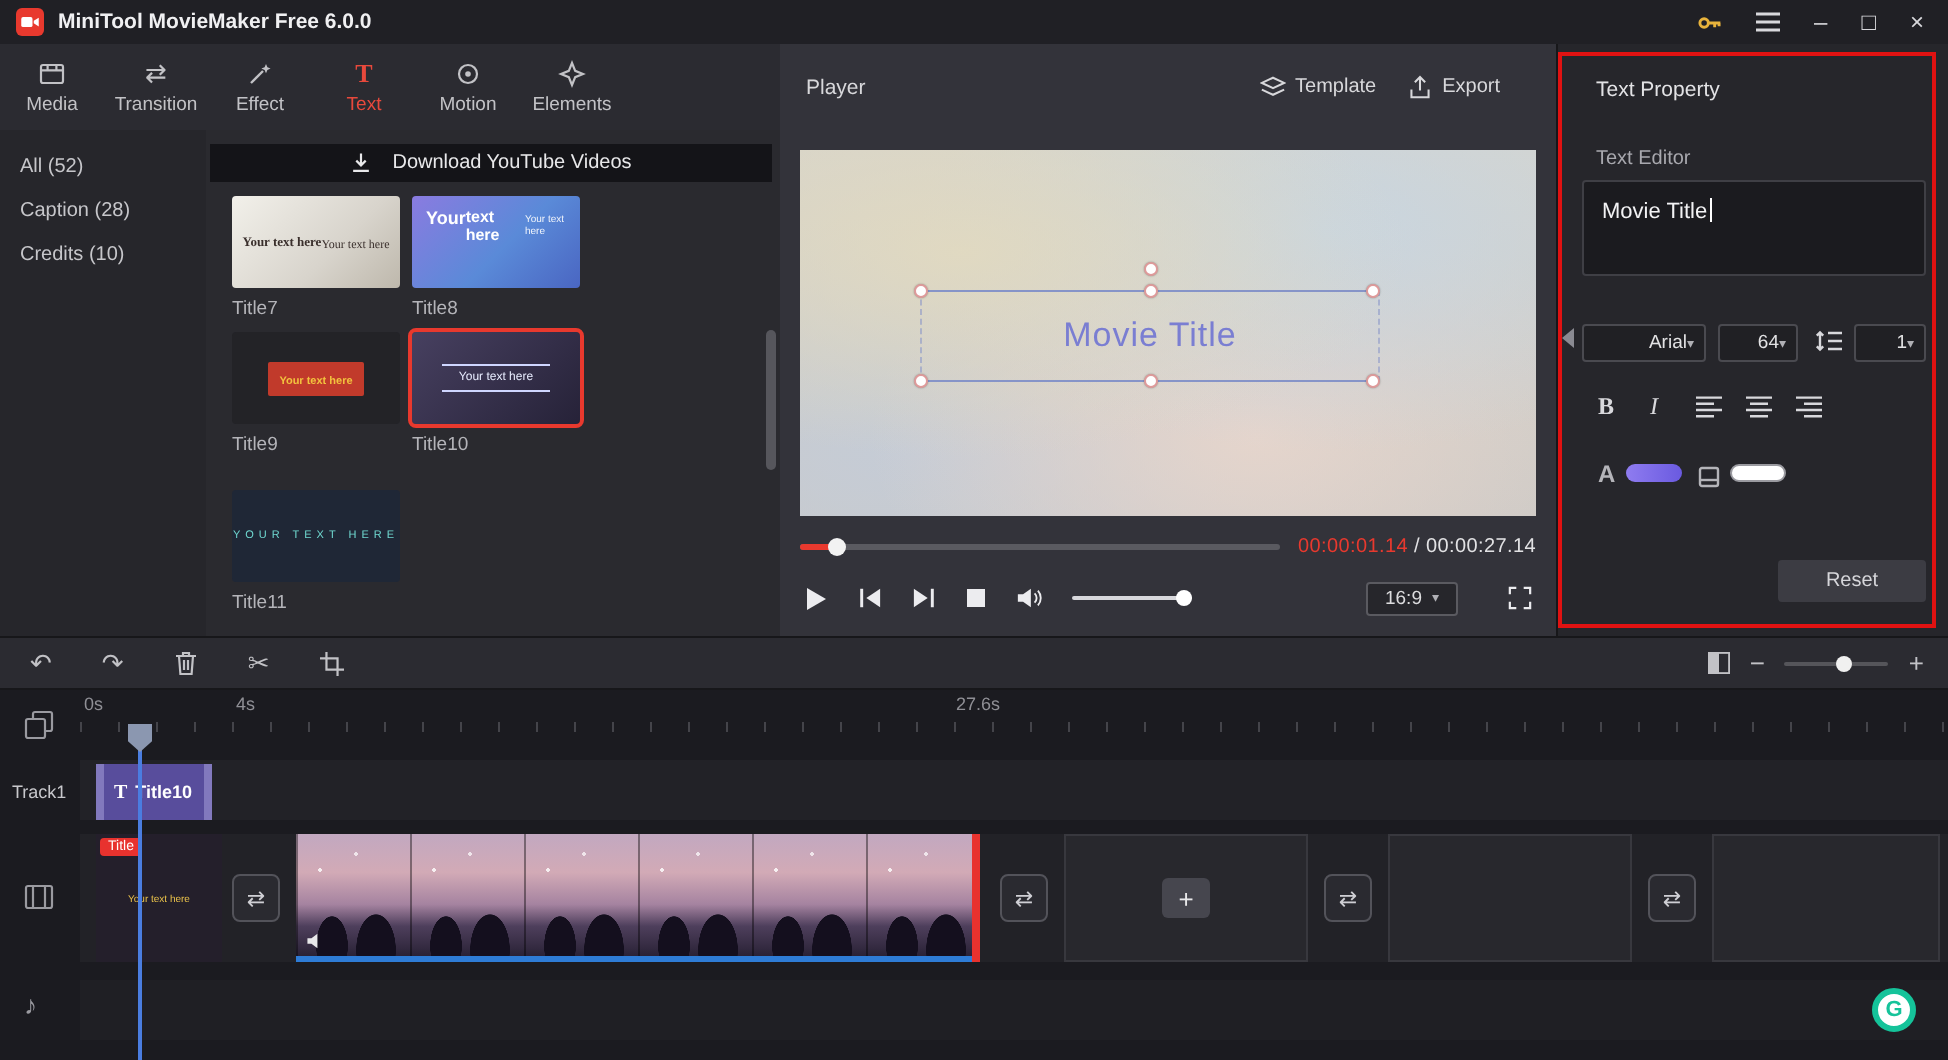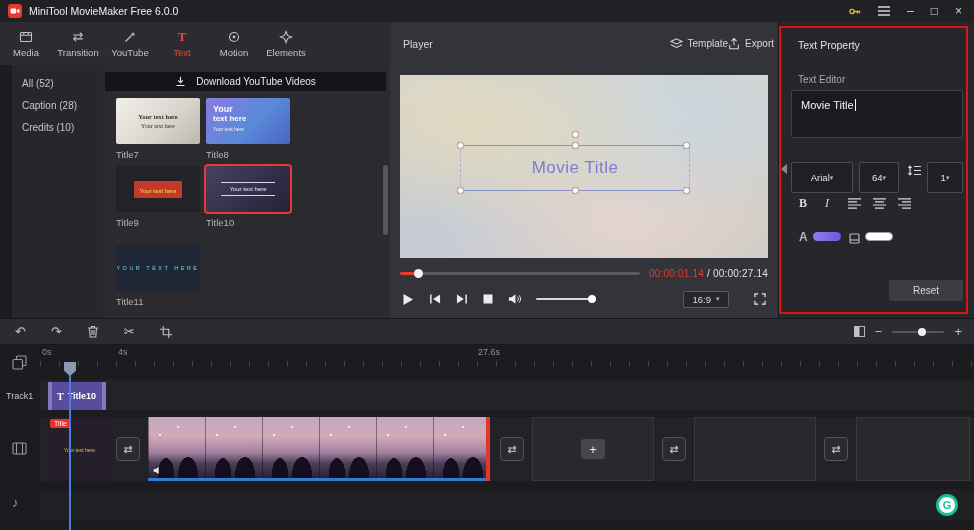--- a/index.html
+++ b/index.html
@@ -3,41 +3,41 @@
 <meta charset="utf-8">
 <style>
 *{margin:0;padding:0;box-sizing:border-box}
 html,body{background:#0e0e10}
 #app{position:relative;width:974px;height:530px;background:#1b1b20;font-family:"Liberation Sans",sans-serif;color:#c8c8cc;overflow:hidden;font-size:10px}
 svg{display:block}
 
 
 .titlebar{position:absolute;left:0;top:0;width:974px;height:22px;background:#202025;display:flex;align-items:center;z-index:5}
 .logo{width:14px;height:14px;background:#e8392e;border-radius:3px;margin-left:8px;display:flex;align-items:center;justify-content:center;flex:none}
-.app-title{margin-left:7px;font-size:10.5px;font-weight:normal;color:#f0f0f2}
+.app-title{margin-left:7px;font-size:10.5px;font-weight:bold;color:#f0f0f2}
 .winctl{margin-left:auto;display:flex;align-items:center;gap:17px;padding-right:12px}
 .winctl .wbtn{color:#d8d8dc;font-size:12px;line-height:1;cursor:default;display:flex;align-items:center}
 
 
 .tabbar{position:absolute;left:0;top:22px;width:390px;height:43px;background:#2b2b31;display:flex}
 .tab{width:52px;display:flex;flex-direction:column;align-items:center;justify-content:center;gap:3px;color:#c2c2c6;cursor:pointer}
 .tab .ticon{height:15px;display:flex;align-items:center;justify-content:center;font-size:13px;line-height:1}
 .tab .tlabel{font-size:9.5px}
 .tab.active{color:#e8493c}
 
 
-.cats{position:absolute;left:12px;top:65px;width:103px;height:253px;background:#26262b;padding-top:8px}
+.cats{position:absolute;left:0;top:65px;width:103px;height:253px;background:#26262b;padding-top:8px}
 .cat{height:22px;line-height:22px;padding-left:10px;font-size:10px;color:#c6c6ca;cursor:pointer}
 .cat.active{background:#101013;color:#ffffff}
 
 
 .tpanel{position:absolute;left:103px;top:65px;width:287px;height:253px;background:#2a2a2f}
 .banner{position:absolute;left:2px;top:7px;width:281px;height:19px;background:#141418;display:flex;align-items:center;justify-content:center;gap:10px;color:#e8e8ea;font-size:10px;cursor:pointer}
 .cell{position:absolute;width:84px}
-.thumb{width:84px;height:46px;border-radius:2px;position:relative;overflow:hidden;display:flex;align-items:center;justify-content:center;flex-direction:column;cursor:pointer}
+.thumb{width:84px;height:46px;border-radius:2px;position:relative;overflow:hidden;display:flex;align-items:center;justify-content:center;cursor:pointer}
 .tname{width:84px;text-align:left;font-size:9.5px;color:#b4b4b9;margin-top:5px}
 .cell.sel .thumb{outline:2px solid #e8392e}
 .t7{background:linear-gradient(135deg,#f2f0ea,#d8d4cc 60%,#beb8ac);color:#3a2f2c}
 .t7 .l1{font-size:6.5px;font-weight:bold;font-family:"Liberation Serif",serif}
 .t7 .l2{font-size:6px;margin-top:3px;font-family:"Liberation Serif",serif}
 .t8{background:linear-gradient(135deg,#8a7be0 0%,#5a8ad8 55%,#4a66c2 100%);align-items:flex-start;justify-content:flex-start;padding:6px 0 0 7px;color:#fff}
 .t8 .l1{font-size:9px;font-weight:bold}
 .t8 .l2{font-size:8px;font-weight:bold}
 .t8 .l3{font-size:5px;margin-top:3px;opacity:.9}
 .t9{background:#232327}
@@ -48,21 +48,21 @@
 .t11{background:#1f2736}
 .t11 .l1{font-size:5.5px;color:#6fd8d0;letter-spacing:2.5px}
 .t12{background:radial-gradient(ellipse 26px 9px at 24% 34%,#ffffff 55%,transparent 62%),radial-gradient(ellipse 30px 11px at 74% 64%,#ffffff 50%,transparent 60%),linear-gradient(180deg,#83b6e6,#c4dcf1 70%,#e6f1f8)}
 .t12 .l1{font-size:5.5px;color:#ffffff;font-weight:bold;letter-spacing:1.5px;text-shadow:0 0 2px rgba(0,0,60,.35)}
 .sbar{position:absolute;right:2px;top:100px;width:5px;height:70px;background:#56565c;border-radius:3px;cursor:pointer}
 
 
 .player{position:absolute;left:390px;top:22px;width:388px;height:296px;background:#33333a}
 .phead{position:absolute;left:0;top:0;width:100%;height:43px;display:flex;align-items:center}
 .ptitle{margin-left:13px;font-size:10.5px;color:#d8d8db}
-.pbtns{margin-left:auto;display:flex;padding-right:4px}
+.pbtns{margin-left:auto;display:flex;gap:16px;padding-right:28px}
 .pbtn{display:flex;align-items:center;gap:5px;color:#d8d8db;font-size:10px;cursor:pointer}
 .preview{position:absolute;left:10px;top:53px;width:368px;height:183px;overflow:hidden;background:
  radial-gradient(ellipse at 22% 28%,rgba(226,218,192,.9) 0%,transparent 55%),
  radial-gradient(ellipse at 72% 22%,rgba(200,214,226,.9) 0%,transparent 55%),
  radial-gradient(ellipse at 62% 78%,rgba(232,214,204,.9) 0%,transparent 60%),
  radial-gradient(ellipse at 15% 82%,rgba(196,204,216,.9) 0%,transparent 55%),
  linear-gradient(#d6d4cc,#cbc9c6)}
 .selbox{position:absolute;left:60px;top:70px;width:230px;height:46px;border-top:1px solid #8694c8;border-bottom:1px solid #8694c8;border-left:1px dashed rgba(134,148,200,.55);border-right:1px dashed rgba(134,148,200,.55);display:flex;align-items:center;justify-content:center;cursor:move}
 .ovl-text{font-size:17px;color:#7a7ed2;letter-spacing:.5px}
 .hnd{position:absolute;width:7px;height:7px;border-radius:50%;background:#fff;border:1px solid #de9a9a;box-shadow:0 0 1px rgba(0,0,0,.35);cursor:pointer}
@@ -78,21 +78,21 @@
 .vol-knob{position:absolute;right:0;top:-3px;width:8px;height:8px;border-radius:50%;background:#fff}
 .ratio{margin-left:auto;width:46px;height:17px;border:1px solid #5a5a60;background:#26262b;border-radius:2px;display:flex;align-items:center;justify-content:center;gap:5px;font-size:9.5px;color:#dcdcde;cursor:pointer}
 .fsbtn{margin-left:10px;cursor:pointer}
 
 
 .tprop{position:absolute;left:778px;top:22px;width:196px;height:296px;background:#26262b;border-left:1px solid #17171a}
 .tprop-title{position:absolute;left:19px;top:17px;font-size:10.5px;color:#e2e2e5}
 .tprop-sub{position:absolute;left:19px;top:52px;font-size:10px;color:#a8a8ae}
 .teditor{position:absolute;left:12px;top:68px;width:172px;height:48px;background:#1b1b1f;border:1px solid #3f3f45;border-radius:2px;padding:8px 9px;font-size:11px;color:#f2f2f4;cursor:text}
 .cursor{display:inline-block;width:1px;height:12px;background:#fff;vertical-align:-2px;margin-left:1px}
-.sel-box{position:absolute;height:31px;background:#202024;border:1px solid #4a4a50;border-radius:2px;display:flex;align-items:center;justify-content:center;padding:0 5px;font-size:9.5px;color:#e2e2e4;cursor:pointer}
+.sel-box{position:absolute;height:19px;background:#202024;border:1px solid #4a4a50;border-radius:2px;display:flex;align-items:center;justify-content:flex-end;padding:0 5px;font-size:9.5px;color:#e2e2e4;cursor:pointer}
 .sel-box .car{font-size:7px;color:#b0b0b5}
 .fmt{position:absolute;top:172px;color:#d8d8dc;cursor:pointer;display:flex;align-items:center;height:18px}
 .bold-b{font-weight:bold;font-size:12px;font-family:"Liberation Serif",serif}
 .ital-i{font-style:italic;font-size:12px;font-family:"Liberation Serif",serif}
 .swatch{position:absolute;height:9px;width:28px;border-radius:5px;cursor:pointer}
 .reset{position:absolute;left:110px;top:258px;width:74px;height:21px;background:#3c3c43;border-radius:2px;display:flex;align-items:center;justify-content:center;font-size:10px;color:#d6d6da;cursor:pointer}
 .collapse{position:absolute;left:2px;top:142px;width:0;height:0;border-top:5px solid transparent;border-bottom:5px solid transparent;border-right:6px solid #8a8a92;cursor:pointer}
 .annot{position:absolute;left:779px;top:26px;width:189px;height:288px;border:2px solid #e01212;z-index:40;pointer-events:none}
 
 
@@ -181,21 +181,21 @@
       <span class="ticon">⇄</span>
       <span class="tlabel">Transition</span>
     </div>
     <div class="tab">
       <span class="ticon">
         <svg width="14" height="14" viewBox="0 0 14 14">
             <path d="M2.5 11.5l6-6" stroke="currentColor" stroke-width="1.2"></path>
             <path d="M10 2l.7 1.6 1.6.7-1.6.7-.7 1.6-.7-1.6L7.7 4.3l1.6-.7z" fill="currentColor"></path>
           </svg>
       </span>
-      <span class="tlabel">YouTube</span>
+      <span class="tlabel">Effect</span>
     </div>
     <div class="tab active">
       <span class="ticon" style="font-weight:bold;font-family:'Liberation Serif',serif">T</span>
       <span class="tlabel">Text</span>
     </div>
     <div class="tab">
       <span class="ticon">
         <svg width="14" height="14" viewBox="0 0 14 14" fill="none" stroke="currentColor" stroke-width="1.1">
             <circle cx="7" cy="7" r="4.5"></circle>
             <circle cx="7" cy="7" r="1.4" fill="currentColor" stroke="none"></circle>

